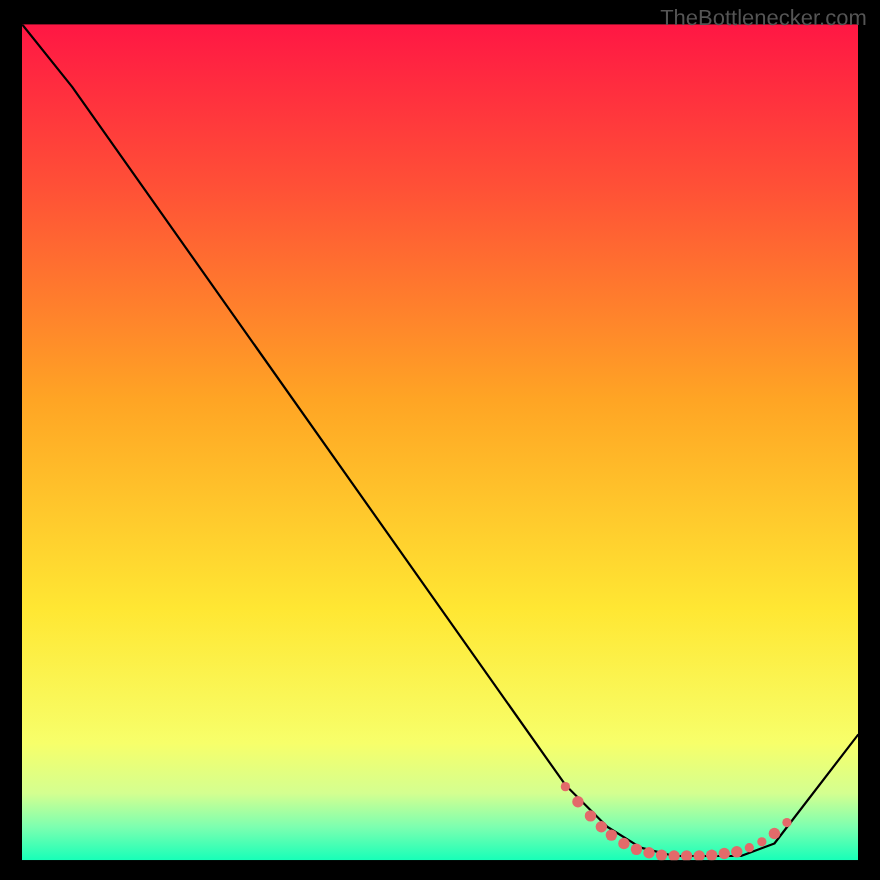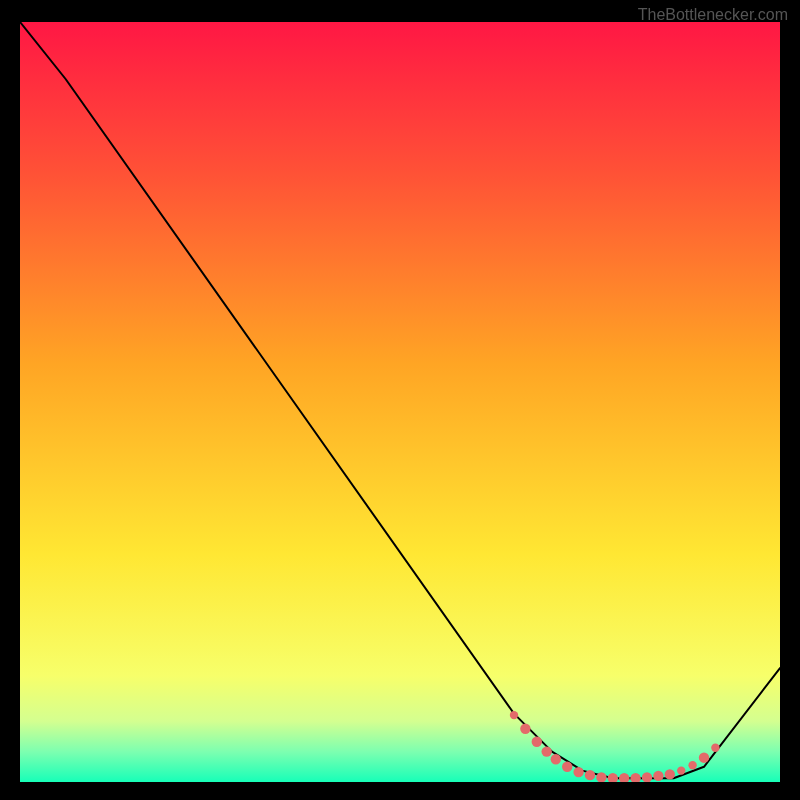--- a/index.html
+++ b/index.html
@@ -14,21 +14,21 @@
   .chart-wrap {
     position: relative;
     width: 800px;
     height: 800px;
   }
   .attribution {
     position: absolute;
     top: 6px;
     right: 12px;
     color: #555;
-    font-size: 16px;
+    font-size: 20px;
     font-weight: 500;
     z-index: 10;
   }
   svg.chart {
     position: absolute;
     left: 20px;
     top: 22px;
     width: 760px;
     height: 760px;
     display: block;

